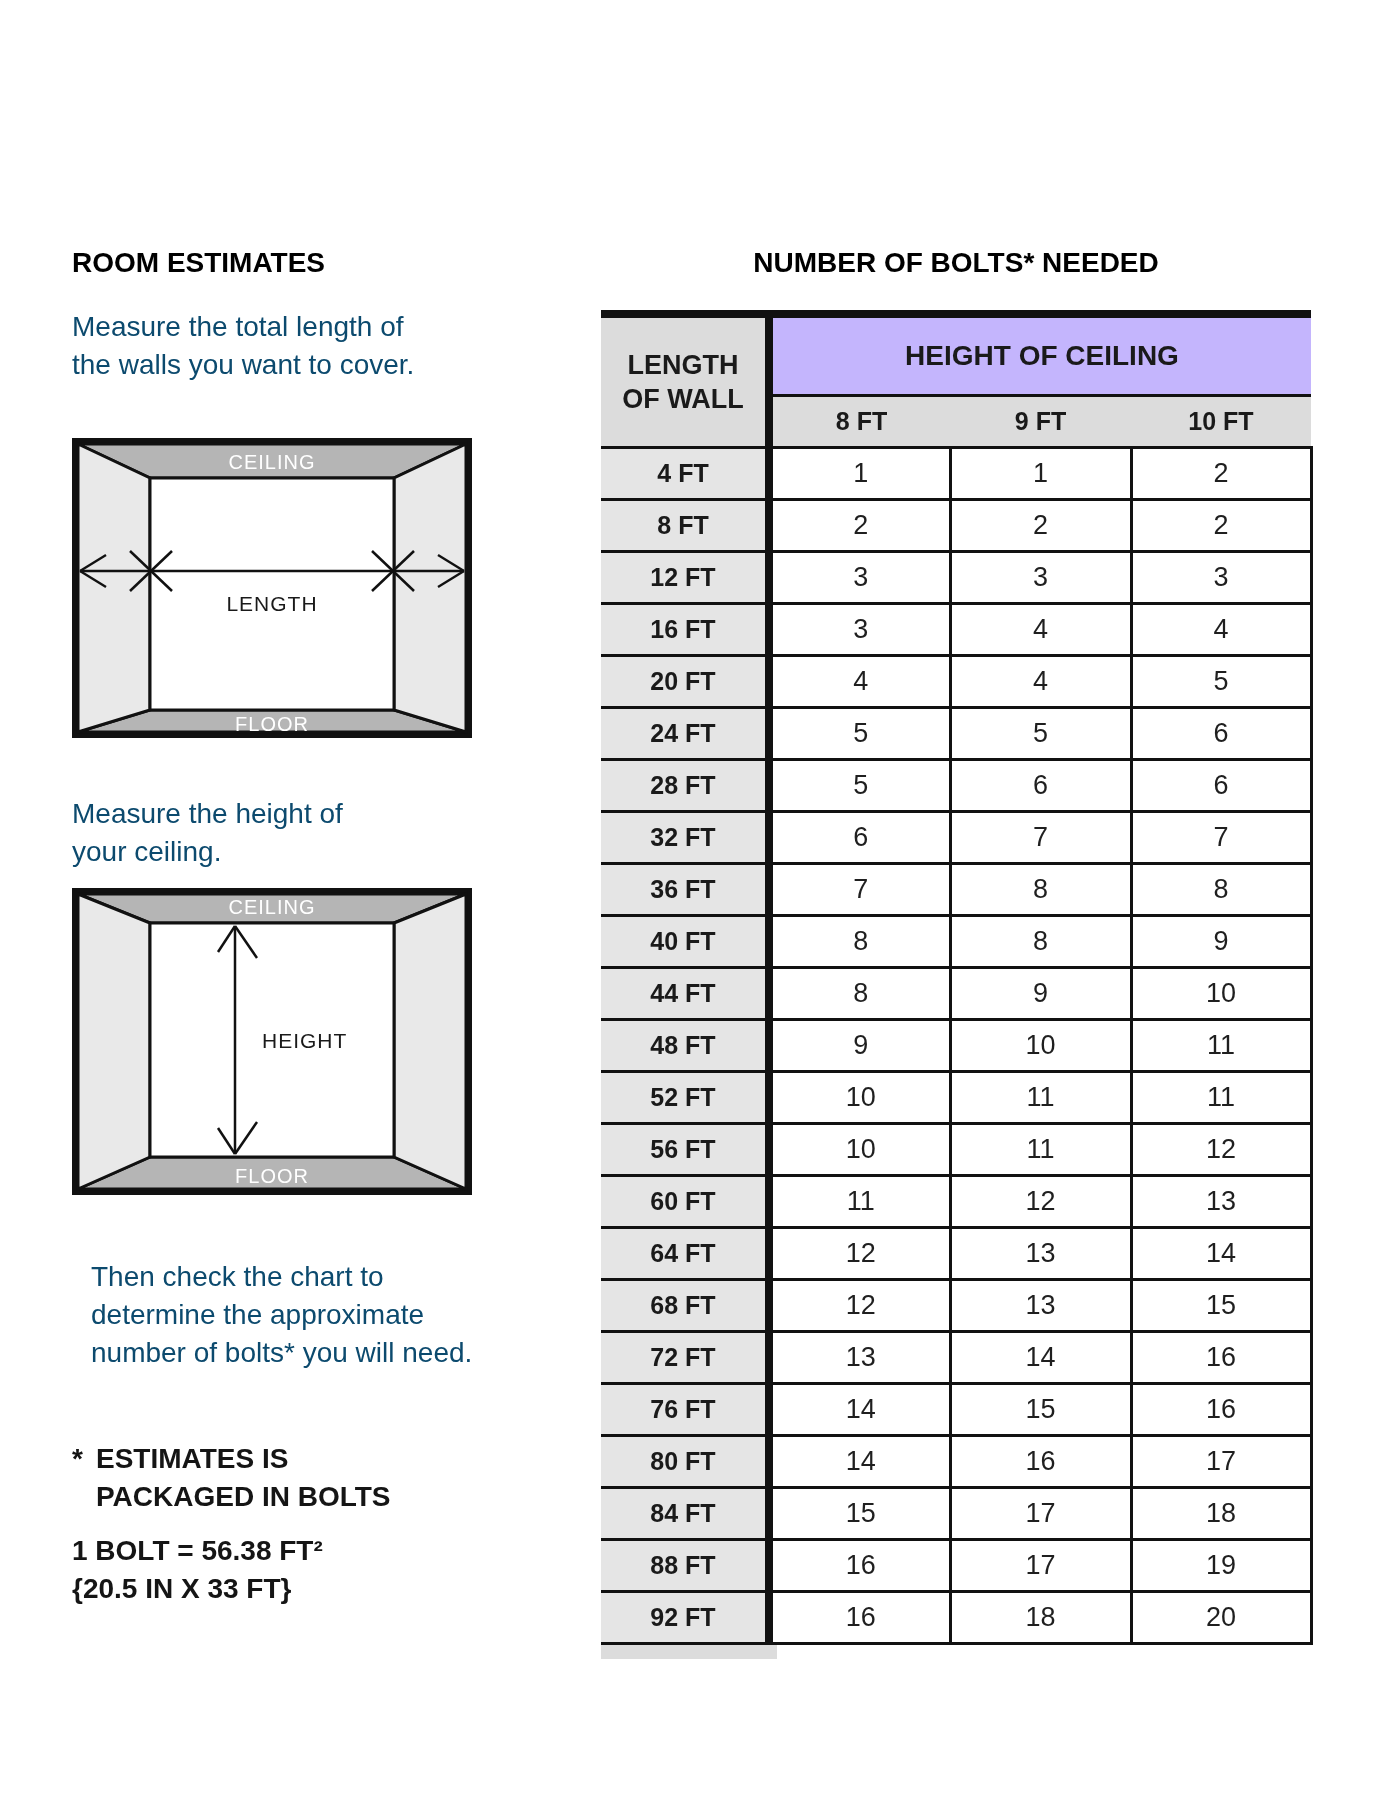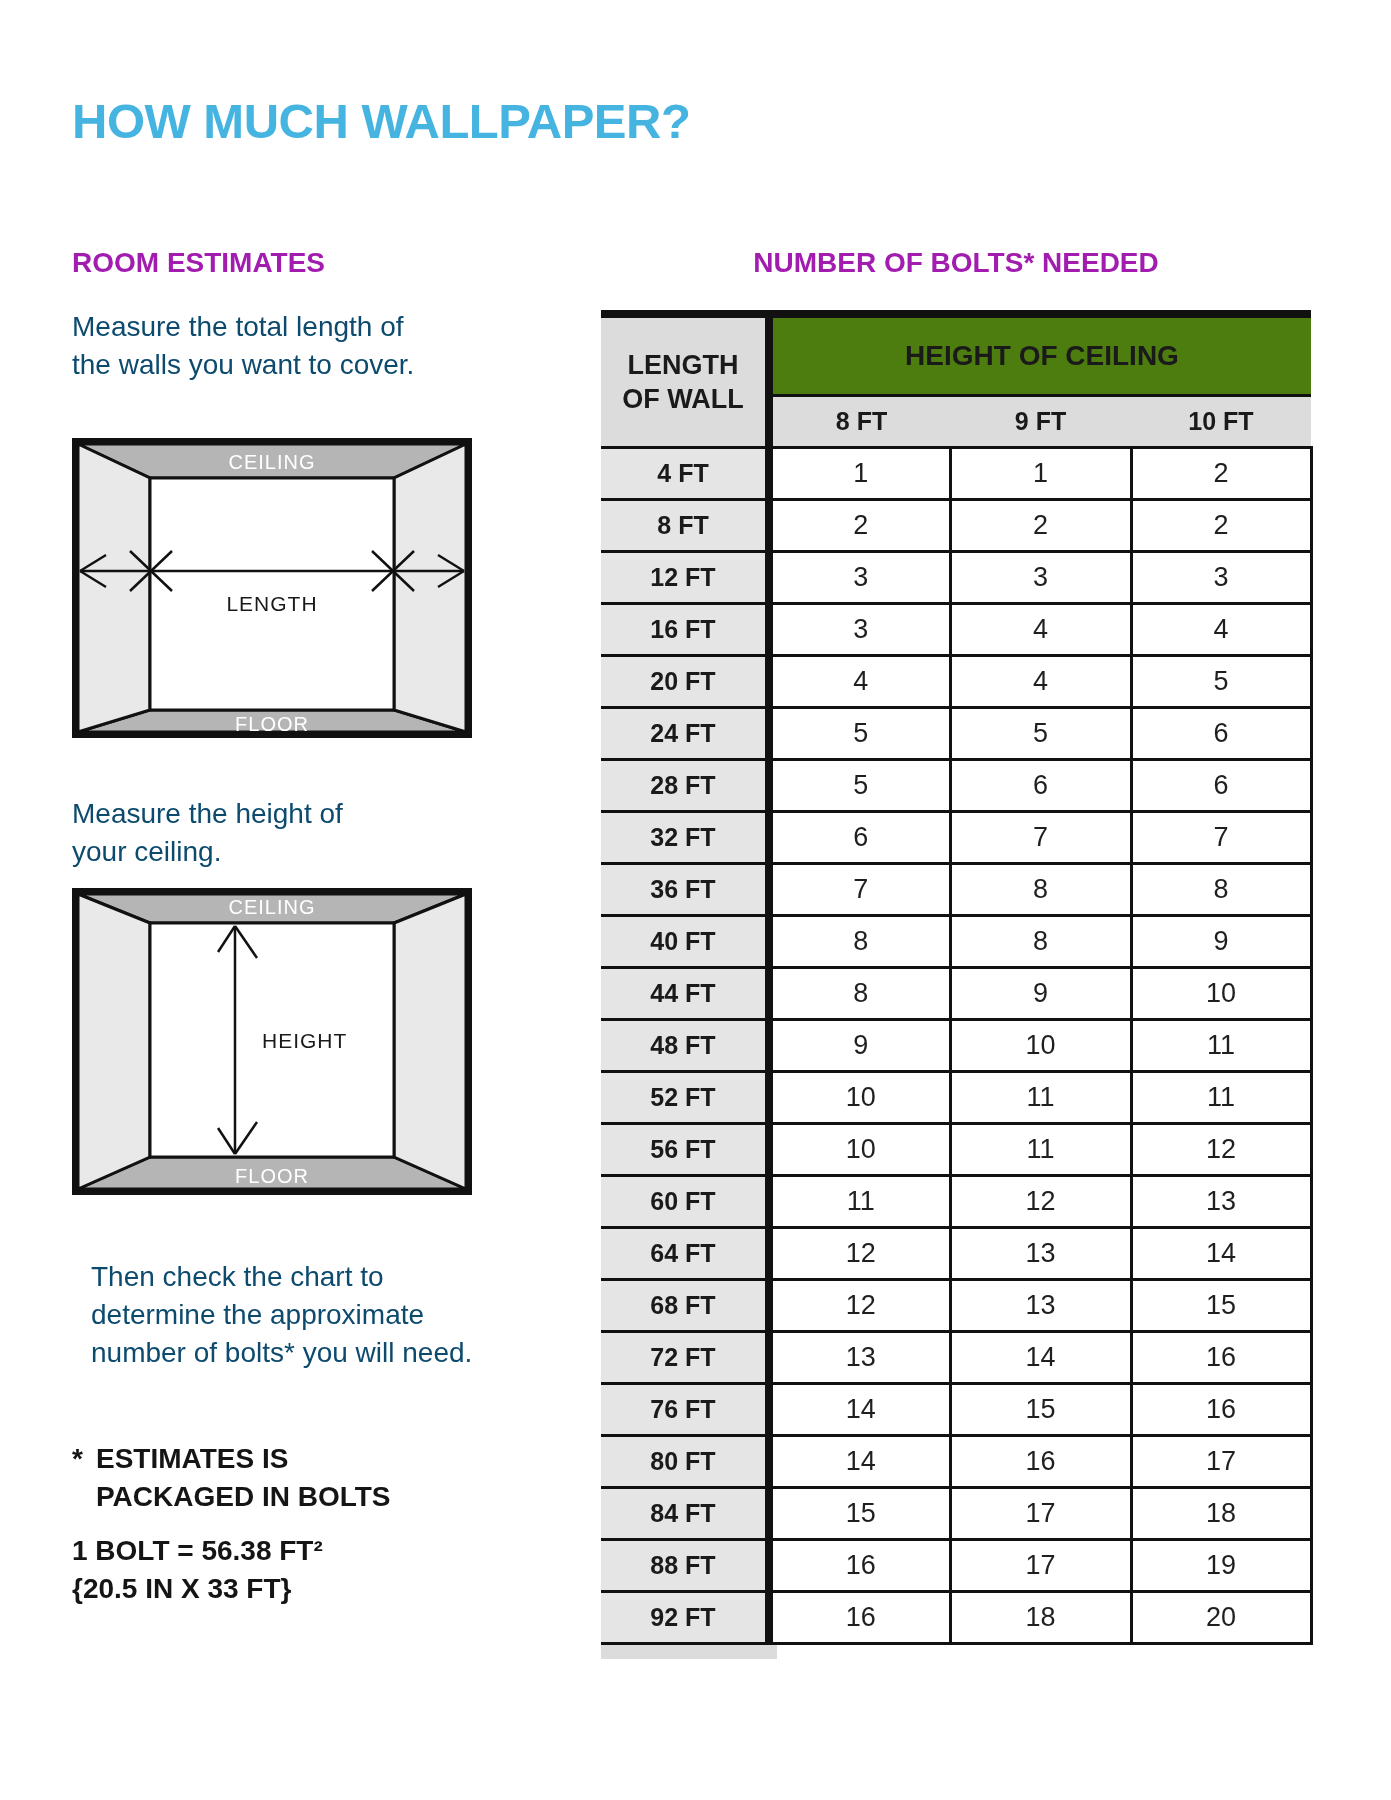--- a/index.html
+++ b/index.html
@@ -14,21 +14,21 @@
   }
   .abs { position: absolute; }
   .preline { white-space: pre-line; }
 
   .page-title {
     left: 72px; top: 60px;
     font-size: 49px; font-weight: 700; letter-spacing: -0.5px;
     color: #46b4e0;
   }
   .section-heading {
-    font-size: 28px; font-weight: 700; color: #a21caf; letter-spacing: 0;
+    font-size: 28px; font-weight: 700; color: #000000; letter-spacing: 0;
   }
   .room-heading { left: 72px; top: 224px; }
   .table-heading { left: 601px; top: 224px; width: 710px; text-align: center; }
 
   .body-text {
     font-size: 28px; line-height: 38px; color: #0c4a6e;
   }
   .step1 { left: 72px; top: 280px; width: 430px; }
   .step2 { left: 72px; top: 767px; width: 430px; }
   .step3 { left: 72px; top: 1230px; width: 460px; margin-left: 19px; }
@@ -56,21 +56,21 @@
   table.bolt-table th, table.bolt-table td {
     padding: 0; text-align: center; vertical-align: middle;
   }
   th.row-header-cell {
     background: #dcdcdc;
     border-right: 8px solid #111111;
     font-size: 27px; font-weight: 700; line-height: 34px;
     white-space: pre-line;
   }
   th.group-header-cell {
-    background: #4d7c0f;
+    background: #c4b5fd;
     border-bottom: 3px solid #111111;
     height: 76px;
     font-size: 28px; font-weight: 700;
   }
   th.col-header-cell {
     background: #dcdcdc;
     border-bottom: 3px solid #111111;
     height: 49px;
     font-size: 25px; font-weight: 700;
   }
@@ -91,21 +91,20 @@
   .table-tail {
     width: 176px; height: 14px; background: #dcdcdc;
   }
   svg text { font-family: "Liberation Sans", "DejaVu Sans", sans-serif; }
 </style>
 </head>
 <body>
 
 <div id="page">
 
-  <h1 class="abs page-title">HOW MUCH WALLPAPER?</h1>
 
   <h2 class="abs section-heading room-heading">ROOM ESTIMATES</h2>
 
   <p class="abs body-text preline step1">Measure the total length of
 the walls you want to cover.</p>
 
   <svg class="abs diagram1" width="400" height="300" viewBox="0 0 400 300">
     <rect x="3" y="3" width="394" height="294" fill="#ffffff" stroke="#111111" stroke-width="6"></rect>
     <polygon points="6,6 394,6 322,40 78,40" fill="#b5b5b5" stroke="#111111" stroke-width="3"></polygon>
     <polygon points="6,294 78,272 322,272 394,294" fill="#b5b5b5" stroke="#111111" stroke-width="3"></polygon>

